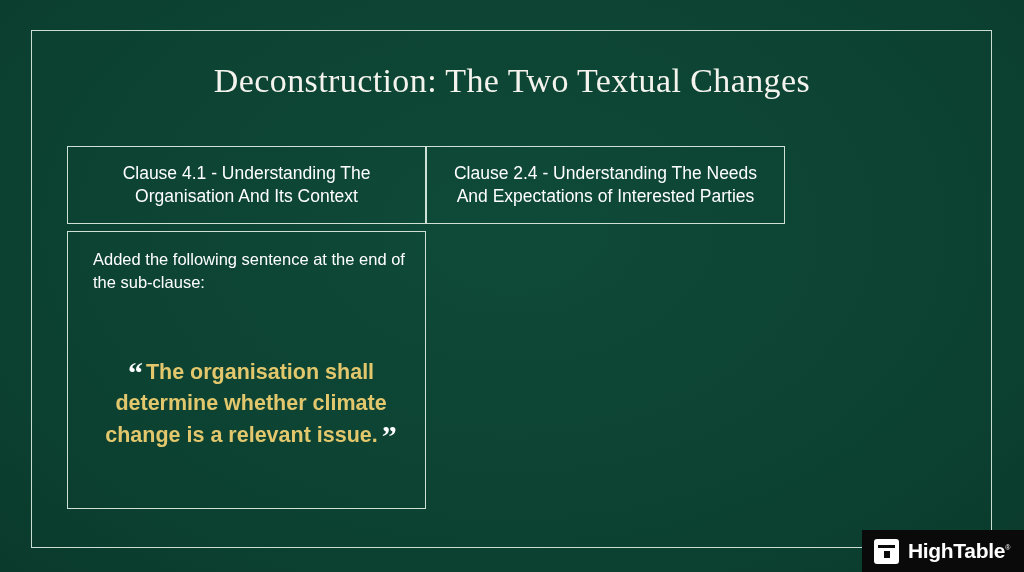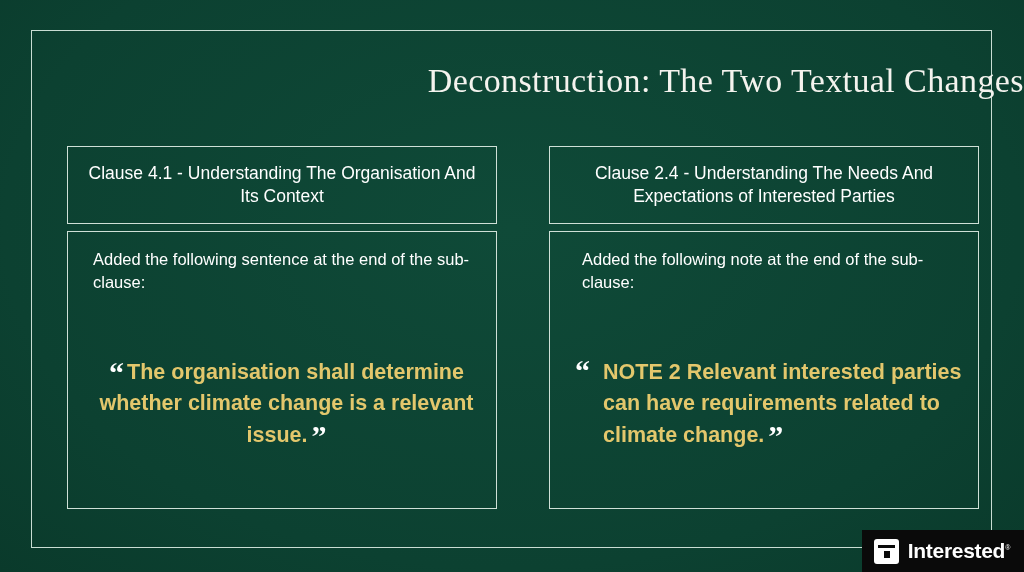--- a/index.html
+++ b/index.html
@@ -31,33 +31,33 @@
     border: 1.5px solid #c9ddd3;
     box-sizing: border-box;
     pointer-events: none;
   }
 
   .title {
     position: absolute;
     left: 0;
     right: 0;
     top: 62px;
-    text-align: right;
+    text-align: center;
     font-family: "Liberation Serif", serif;
     font-size: 34px;
     letter-spacing: 0.4px;
     color: #f4f3ee;
     font-weight: 400;
   }
 
   .columns {
     position: absolute;
     left: 67px;
     top: 146px;
-    width: 912px;
+    width: 718px;
     display: flex;
     justify-content: space-between;
   }
 
   .column {
     width: 430px;
     display: flex;
     flex-direction: column;
     gap: 7px;
   }
@@ -195,29 +195,25 @@
       <div class="clause-body">
         <p class="intro">Added the following sentence at the end of the sub-clause:</p>
         <div class="quote center"><span class="qmark open">“</span><span>The organisation shall determine whether climate change is a relevant issue.</span><span class="qmark close">”</span></div>
       </div>
     </div>
 
     <div class="column column-right">
       <div class="clause-header">
         <span>Clause 2.4 - Understanding The Needs And Expectations of Interested Parties</span>
       </div>
-      <div class="clause-body">
-        <p class="intro">Added the following note at the end of the sub-clause:</p>
-        <div class="quote left"><span class="qmark open">“</span><span>NOTE 2 Relevant interested parties can have requirements related to climate change.</span><span class="qmark close">”</span></div>
-      </div>
     </div>
 
   </div>
 
   <div class="logo">
     <div class="logo-icon">
       <div class="bar"></div>
       <div class="stem"></div>
     </div>
-    <div class="logo-text"><span>Interested</span><span class="logo-reg">®</span></div>
+    <div class="logo-text"><span>HighTable</span><span class="logo-reg">®</span></div>
   </div>
 
 </div>
 
 </body></html>

